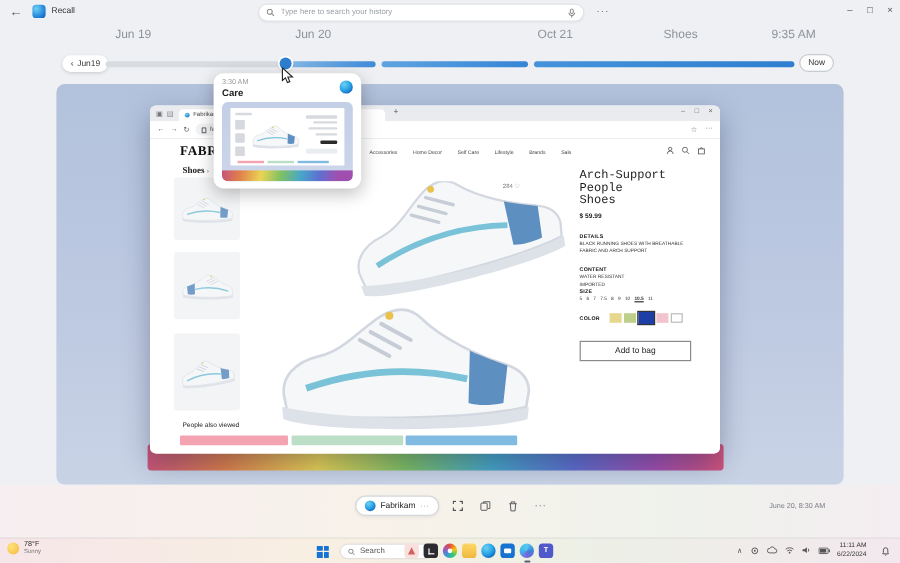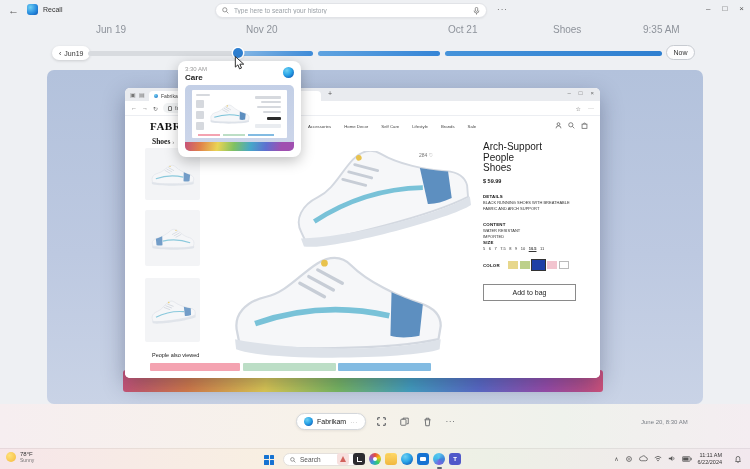--- a/index.html
+++ b/index.html
@@ -70,21 +70,21 @@
     font-size:11px;letter-spacing:.5px;color:#111}
   .crumb{position:absolute;left:27px;top:21px;font-family:"Liberation Serif",serif;font-weight:bold;font-size:7.5px;color:#222}
   .crumb i{font-style:normal;color:#888;font-size:6px}
   .nav{position:absolute;left:183px;top:8px;display:flex;gap:13px}
   .nav span{font-size:4.3px;color:#444}
   .hdr-ics{position:absolute;right:12px;top:6px;display:flex;gap:6px;color:#555}
   .thumb-col .th{position:absolute;left:20px;width:55px;background:#f3f4f6;border-radius:2px;overflow:hidden;
     display:flex;align-items:center;justify-content:center}
   .hero{position:absolute;left:88px;top:35px;width:258px;height:218px}
   .likes{position:absolute;left:294px;top:36px;font-size:5px;color:#777}
-  .p-title{position:absolute;left:358px;top:26px;font-family:Liberation Sans, sans-serif;
+  .p-title{position:absolute;left:358px;top:26px;font-family:Liberation Mono, monospace;
     font-size:10px;line-height:10.5px;color:#1c1c1c}
   .p-price{position:absolute;left:358px;top:62px;font-size:5.5px;font-weight:bold;color:#222}
   .p-lab{position:absolute;left:358px;font-size:4.4px;font-weight:bold;color:#111;letter-spacing:.2px}
   .p-txt{position:absolute;left:358px;font-size:4px;line-height:5.5px;color:#333}
   .sizes{position:absolute;left:358px;top:130px;display:flex;gap:3.5px}
   .sizes span{font-size:4px;color:#333}
   .sizes span.sel{font-weight:bold;text-decoration:underline}
   .swatches{position:absolute;left:383px;top:144px;display:flex;gap:2px;align-items:center}
   .sw{width:10px;height:8px;display:inline-block}
   .sw.sel{width:13px;height:10px;outline:1px solid #333}
@@ -201,21 +201,21 @@
     <span class="tb-more">···</span>
     <div class="winctl">
       <span>–</span>
       <span>□</span>
       <span>×</span>
     </div>
   </header>
 
   <div>
     <span class="tl-label" style="left:96px">Jun 19</span>
-    <span class="tl-label" style="left:246px">Nov 20</span>
+    <span class="tl-label" style="left:246px">Jun 20</span>
     <span class="tl-label" style="left:448px">Oct 21</span>
     <span class="tl-label" style="left:553px">Shoes</span>
     <span class="tl-label" style="left:643px">9:35 AM</span>
     <div class="jumpback">
       <span>‹</span>
       <span>Jun19</span>
     </div>
     <div class="seg seg-gray"></div>
     <div class="seg seg-b1"></div>
     <div class="seg seg-b2"></div>

